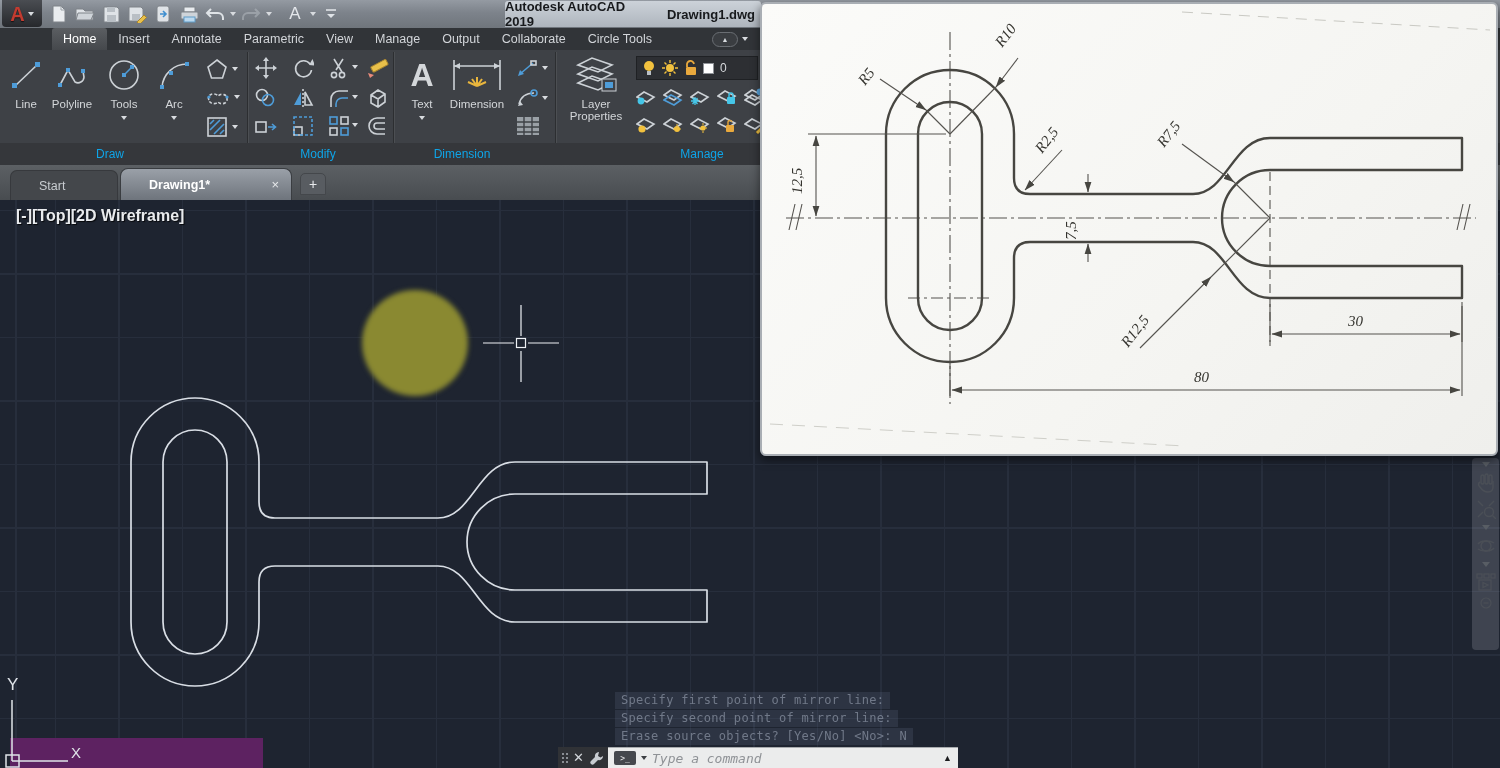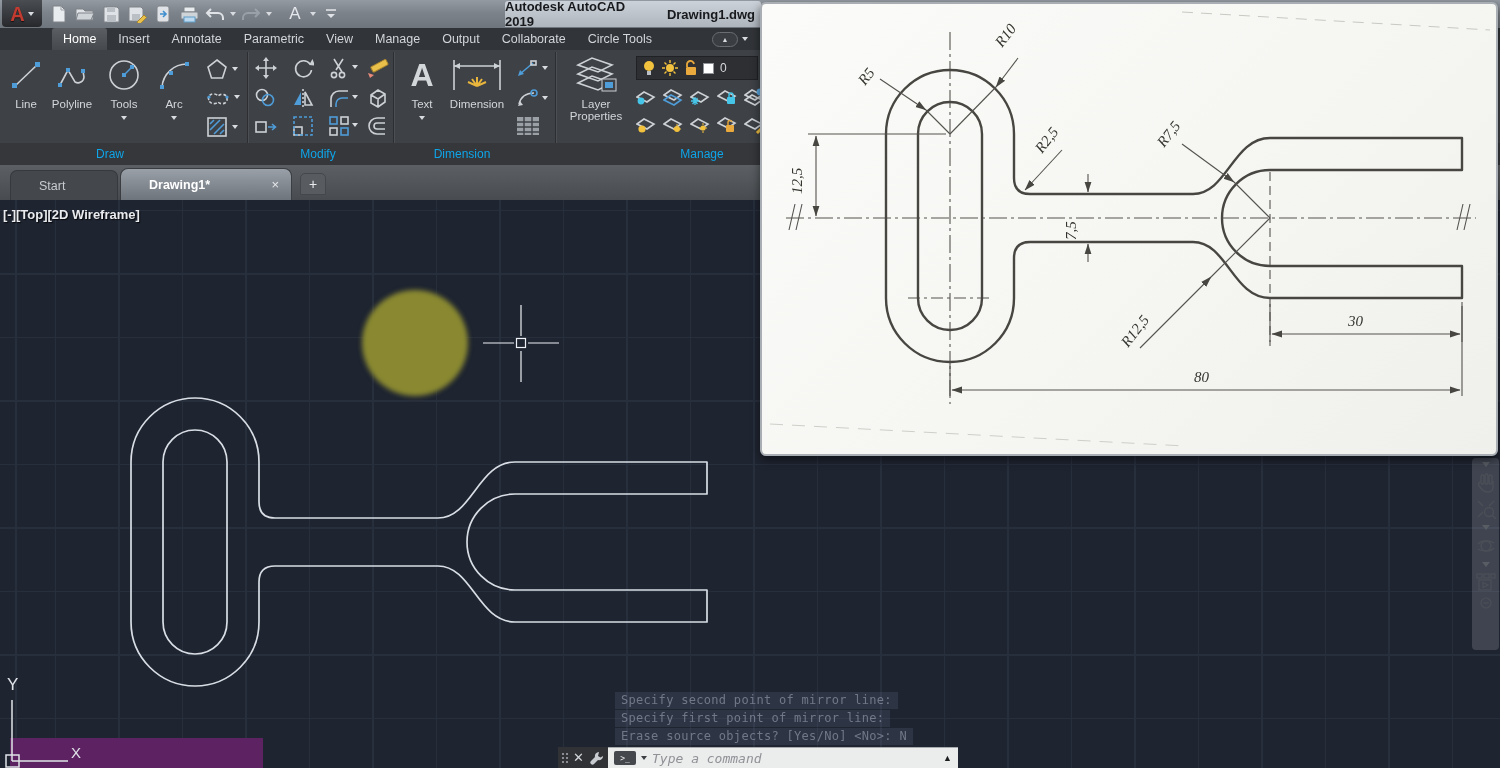--- a/index.html
+++ b/index.html
@@ -74,21 +74,21 @@
   #tab-plus { position:absolute; left:300px; top:8px; width:26px; height:22px; background:#585c61;
     border:1px solid #44474b; border-radius:5px 5px 0 0; color:#e8eaec; font-size:14px;
     display:flex; align-items:center; justify-content:center; }
 
   
   #canvas { position:absolute; left:0; top:200px; width:1500px; height:568px; background-color:#1e2430;
     background-image:
       repeating-linear-gradient(90deg, #272e3c 0 1px, transparent 1px 63.5px),
       repeating-linear-gradient(180deg, #272e3c 0 1px, transparent 1px 63.5px);
     background-position:55px 0px, 0px 10px; z-index:1; }
-  #vp-label { position:absolute; left:3px; top:7px; color:#e9ebee; font-size:13px; font-weight:bold;
+  #vp-label { position:absolute; left:16px; top:7px; color:#e9ebee; font-size:16px; font-weight:bold;
     text-shadow:1px 1px 1px rgba(0,0,0,.8); z-index:4; }
   #yellow-circle { position:absolute; left:362px; top:90px; width:106px; height:106px; border-radius:50%;
     background:#8a8931; filter:blur(2.5px); z-index:2; }
   #purple-rect { position:absolute; left:10px; top:538px; width:253px; height:30px; background:#5d2261; z-index:2; }
   #part-svg, #crosshair-svg, #ucs-svg { position:absolute; z-index:3; }
   #cmd-history { position:absolute; left:615px; top:492px; z-index:4; font-family:"DejaVu Sans Mono", monospace;
     font-size:12px; letter-spacing:.3px; }
   #cmd-history .hline { display:table; padding:1px 6px 2px 6px; margin-bottom:1px;
     background:rgba(125,138,165,0.16); color:rgba(168,177,193,0.55); white-space:pre; }
   
@@ -573,22 +573,22 @@
   <svg id="ucs-svg" width="110" height="100" style="left:0; top:468px;">
     <g stroke="#dfe3e8" stroke-width="1.5" fill="none">
       <path d="M12 32v61M12 93h56"></path>
       <rect x="6" y="87" width="13" height="12"></rect>
     </g>
     <text x="7" y="22" fill="#dfe3e8" font-size="17" font-family="Liberation Sans, sans-serif">Y</text>
     <text x="71" y="90" fill="#dfe3e8" font-size="15" font-family="Liberation Sans, sans-serif">X</text>
   </svg>
 
   <div id="cmd-history">
+    <span class="hline">Specify first point of mirror line:</span>
     <span class="hline">Specify second point of mirror line:</span>
-    <span class="hline">Specify first point of mirror line:</span>
     <span class="hline">Erase source objects? [Yes/No] &lt;No&gt;: N</span>
   </div>
 
   <div id="navbar">
     <span class="nav-caret"></span>
     <svg class="icon" width="20" height="20">
       <g stroke="#4d5158" stroke-width="1.4" fill="none">
           <rect x="5" y="2" width="3" height="9" rx="1.5"></rect>
           <rect x="9" y="1" width="3" height="10" rx="1.5"></rect>
           <rect x="13" y="2" width="3" height="9" rx="1.5"></rect>

